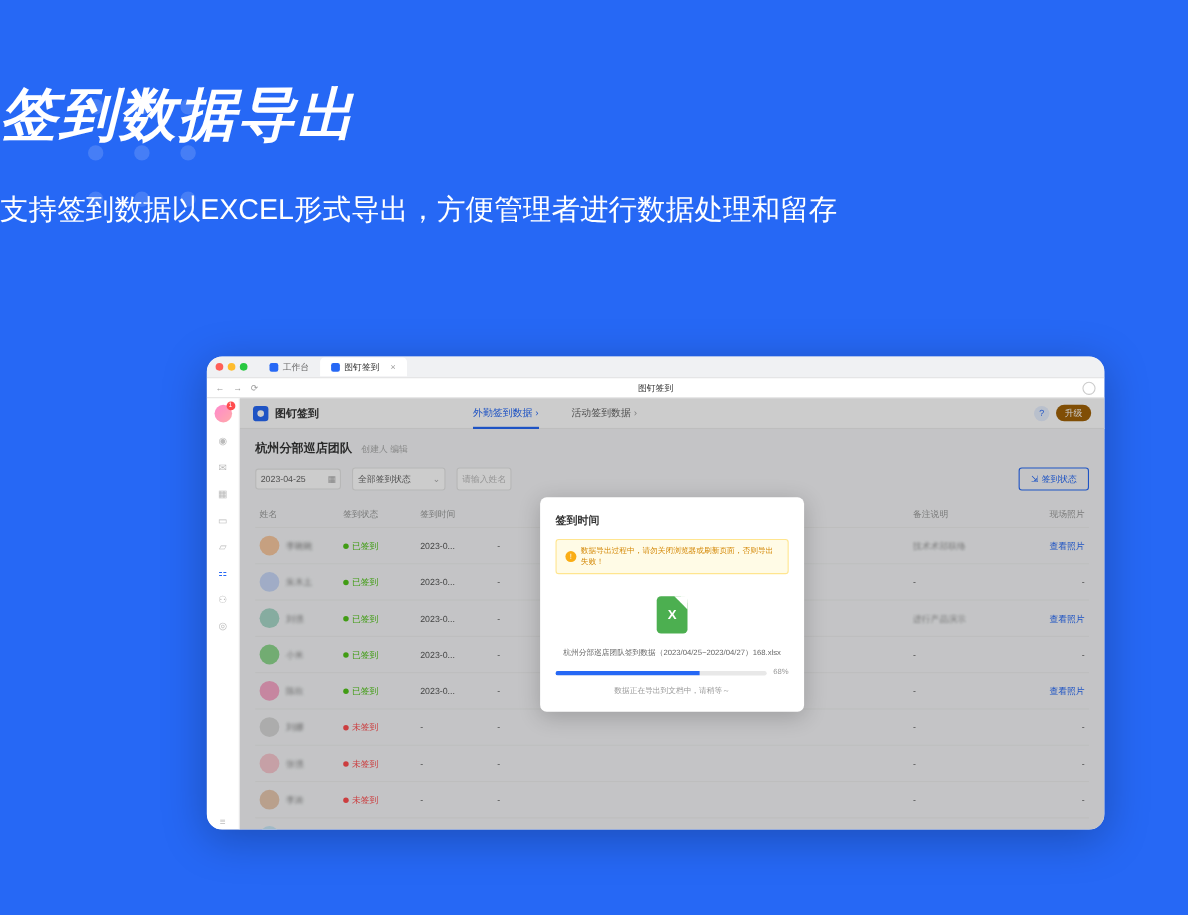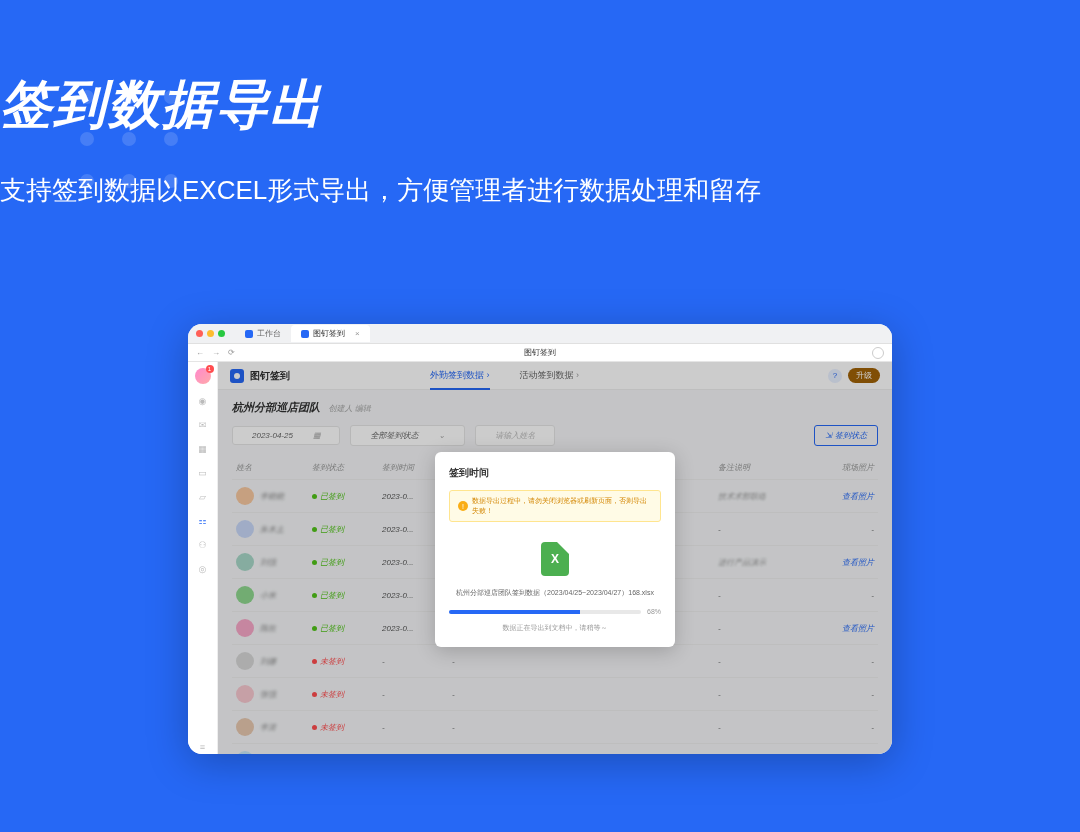--- a/index.html
+++ b/index.html
@@ -14,21 +14,21 @@
 .dots { position: absolute; top: 90px; left: 80px; }
 .dots .row { display: flex; gap: 28px; margin-bottom: 28px; }
 .dots .dot { width: 14px; height: 14px; border-radius: 50%; background: rgba(255,255,255,0.15); }
 .hero { text-align: left; color: #fff; padding-top: 70px; }
 .hero-title { font-size: 52px; font-weight: 700; font-style: italic; letter-spacing: 2px; }
 .hero-sub { font-size: 26px; margin-top: 28px; line-height: 1.7; font-weight: 300; }
 .window {
   position: absolute;
   top: 324px;
   left: 188px;
-  width: 704px;
+  width: 816px;
   height: 430px;
   background: #f5f6f8;
   border-radius: 14px;
   box-shadow: 0 8px 40px rgba(0,0,0,0.25);
   overflow: hidden;
   font-size: 9px;
 }
 .chrome {
   height: 20px;
   background: #f0f1f3;
@@ -59,25 +59,25 @@
 .app-logo { width: 14px; height: 14px; background: #2668f5; border-radius: 3px; margin-right: 6px; display:flex; align-items:center; justify-content:center; }
 .app-logo::before { content:""; width:6px; height:6px; border-radius:50%; background:#fff; }
 .app-name { font-weight: 600; font-size: 10px; color: #333; }
 .header-tabs { display: flex; gap: 30px; margin-left: 140px; font-size: 9px; }
 .htab { color: #666; padding: 6px 0; position: relative; }
 .htab.active { color: #2668f5; }
 .htab.active::after { content:""; position:absolute; bottom:-2px; left:0; right:0; height:2px; background:#2668f5; }
 .header-right { margin-left: auto; display: flex; gap: 6px; align-items: center; }
 .hr-ico { width: 14px; height: 14px; border-radius: 50%; background: #e8f0ff; color:#2668f5; font-size:8px; display:flex; align-items:center; justify-content:center; }
 .hr-btn { background: #a16207; color: #fff; padding: 2px 8px; border-radius: 8px; font-size: 8px; }
-.content { padding: 10px 14px; flex: 1; overflow: hidden; font-style: italic; }
+.content { padding: 10px 14px; flex: 1; overflow: hidden; }
 .team-title { font-size: 11px; font-weight: 600; color: #333; }
 .team-sub { font-size: 8px; color: #aaa; margin-left: 6px; font-weight: 400; }
 .filters { display: flex; gap: 10px; margin-top: 10px; align-items: center; }
-.filter-box { background: #fff; border: 1px solid #e5e5e5; border-radius: 3px; padding: 4px 19px; font-size: 8px; color: #666; display: flex; align-items: center; gap: 20px; }
+.filter-box { background: #fff; border: 1px solid #e5e5e5; border-radius: 3px; padding: 4px 4px; font-size: 8px; color: #666; display: flex; align-items: center; gap: 20px; }
 .filter-ico { color: #aaa; }
 .export-btn { margin-left: auto; border: 1px solid #2668f5; color: #2668f5; border-radius: 3px; padding: 4px 10px; font-size: 8px; display: flex; align-items: center; gap: 3px; }
 .table { margin-top: 10px; }
 .thead { display: flex; padding: 6px 0; color: #999; font-size: 8px; }
 .col-name { width: 80px; padding-left: 4px; }
 .col-status { width: 70px; }
 .col-time { width: 70px; }
 .col-mid { flex: 1; }
 .col-note { width: 110px; }
 .col-action { width: 50px; text-align: right; padding-right: 4px; }

